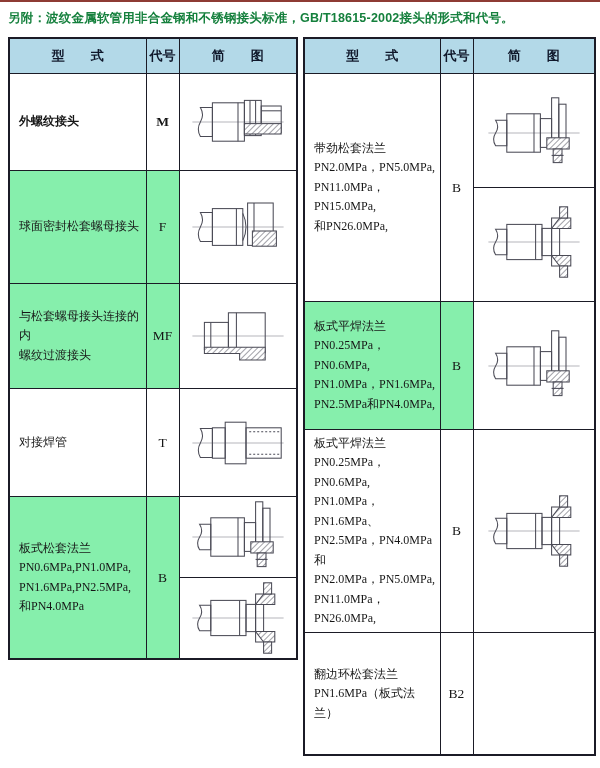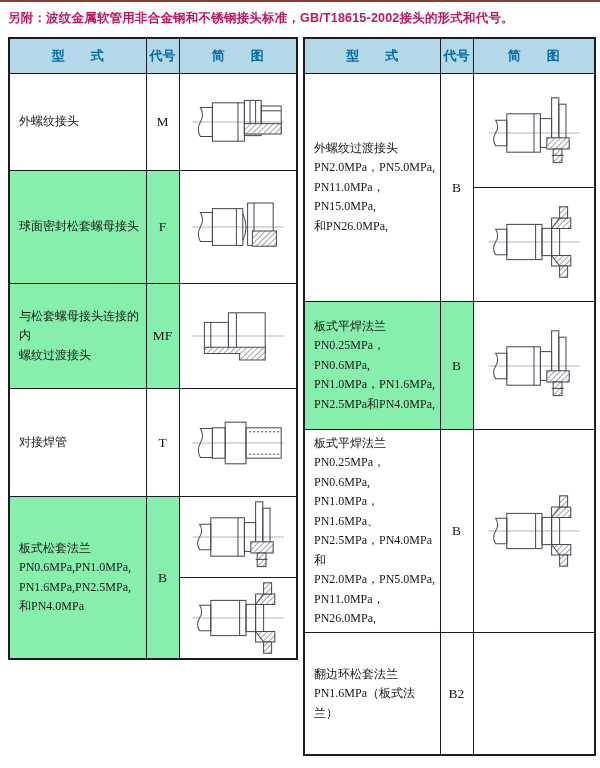--- a/index.html
+++ b/index.html
@@ -1,39 +1,39 @@
 <!DOCTYPE html>
 <html><head>
 <meta charset="utf-8">
 <style>
   html,body{margin:0;padding:0;background:#fff;}
   body{width:600px;height:768px;overflow:hidden;
        font-family:"Liberation Serif","DejaVu Serif",serif;color:#161616;}
   .top-rule{height:2px;background:#8e3b34;width:100%;}
   .page{padding:5px 8px 0 8px;}
   .title{font-family:"Liberation Sans","DejaVu Sans",sans-serif;
-         font-weight:bold;font-size:12.5px;color:#be185d;
+         font-weight:bold;font-size:12.5px;color:#15803d;
          margin:3px 0 10px 0;letter-spacing:.2px;}
   .tables{display:flex;gap:5px;align-items:flex-start;}
   table.t{border-collapse:collapse;table-layout:fixed;background:#fff;
           border:2px solid #1b1b26;}
   .t th,.t td{border:1px solid #1b1b26;}
   thead th{background:#b3d9e8;height:32px;font-size:13px;font-weight:bold;
-           text-align:center;color:#0369a1;}
+           text-align:center;color:#0f172a;}
   td.c-type{font-size:12px;padding:4px 4px 4px 9px;line-height:1.62;
             white-space:pre-line;vertical-align:middle;}
   td.c-code{text-align:center;font-size:13.5px;vertical-align:middle;}
   td.c-fig{padding:0;vertical-align:middle;background:#fff;}
   tr.hl td.c-type, tr.hl td.c-code{background:#86efac;}
   .figs{display:flex;flex-direction:column;}
   .fig{flex:1;display:flex;align-items:center;justify-content:center;min-height:0;}
   .fig + .fig{border-top:1px solid #1b1b26;}
   .fig svg{height:80px;width:98px;}
   
-  #ltb tr:nth-child(1) td{height:88px;}
+  #ltb tr:nth-child(1) td{height:88px;font-weight:bold;}
   #ltb tr:nth-child(2) td{height:104px;}
   #ltb tr:nth-child(3) td{height:96px;}
   #ltb tr:nth-child(4) td{height:99px;}
   #ltb tr:nth-child(5) td{height:98px;margin-left:9px;}
   #ltb tr:nth-child(6) td{height:197px;}
   #ltb tr:nth-child(6) .figs{height:196px;}
   
   #rtb tr:nth-child(1) td{height:219px;}
   #rtb tr:nth-child(1) .figs{height:218px;}
   #rtb tr:nth-child(2) td{height:119px;}
@@ -269,21 +269,21 @@
         </colgroup>
       <thead>
         <tr>
           <th>型　　式</th>
           <th>代号</th>
           <th>简　　图</th>
         </tr>
       </thead>
       <tbody id="rtb">
           <tr>
-    <td class="c-type">外螺纹过渡接头
+    <td class="c-type">带劲松套法兰
 PN2.0MPa，PN5.0MPa,
 PN11.0MPa，PN15.0MPa,
 和PN26.0MPa,</td>
     <td class="c-code">B</td>
     <td class="c-fig">
       <div class="figs">
                 <div class="fig">
                   <svg viewBox="0 0 120 100" aria-hidden="true">
                     <use href="#sym-loose-flange-neck-up"></use>
                   </svg>

